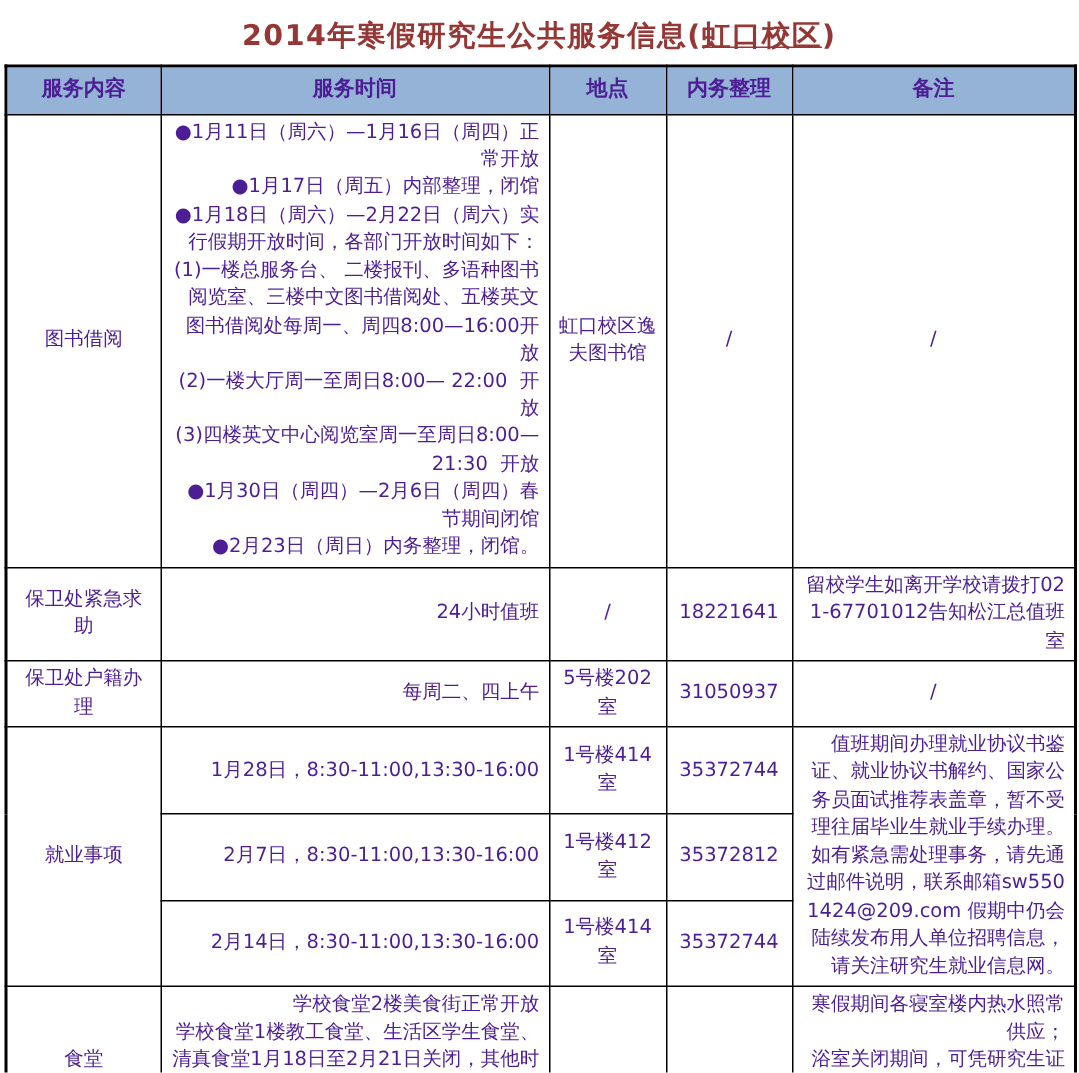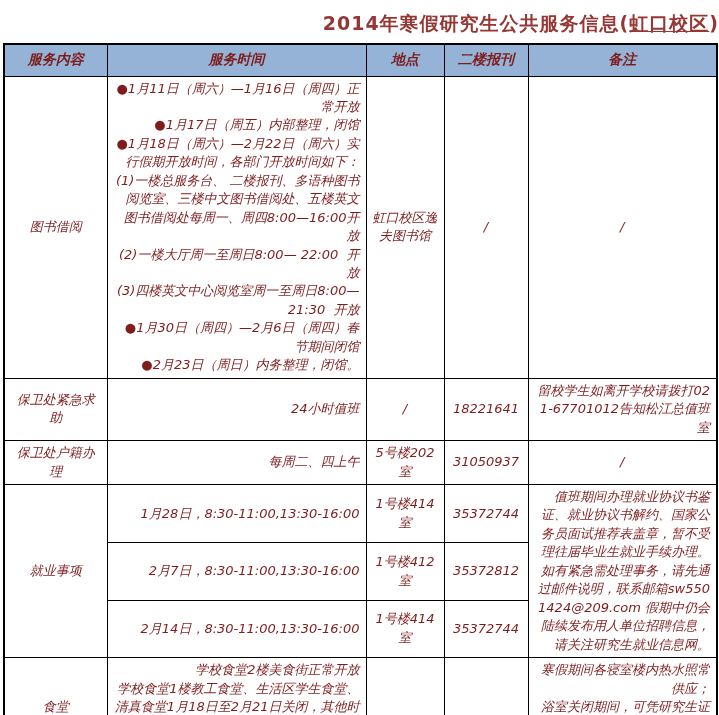--- a/index.html
+++ b/index.html
@@ -2,47 +2,46 @@
 <html><head>
 <meta charset="utf-8">
 <style>
   html,body{margin:0;padding:0;background:#ffffff;}
   body{
     width:719px;height:715px;
     font-family:"DejaVu Sans","Liberation Sans",sans-serif;
     color:#17375E;
   }
   .page-title{
-    text-align:right;
+    text-align:center;
     font-size:19px;
     font-weight:bold;
     color:#953735;
     padding:11px 0 6px 0;
     letter-spacing:1px;
     white-space:nowrap;
   }
   .page-title .campus{ text-decoration:underline; }
   table.service-table{
     border-collapse:collapse;
     table-layout:fixed;
     width:713px;
     margin-left:3px;
     border:2px solid #000000;
   }
   .service-table th,
   .service-table td{
     border:1px solid #000000;
-    color:#7f1d1d;
+    color:#4c1d95;
     font-size:13px;
     line-height:1.42;
     vertical-align:middle;
     overflow:hidden;
     padding:3px 6px;
     box-sizing:border-box;
-    font-style:italic;
   }
   .service-table th{
     background:#95B3D7;
     font-size:14px;
     font-weight:bold;
     text-align:center;
     height:32px;
   }
   .c{ text-align:center; }
   .l{ text-align:right; }
@@ -66,21 +65,21 @@
     <col style="width:259px">
     <col style="width:78px">
     <col style="width:84px">
     <col style="width:189px">
   </colgroup>
   <thead>
     <tr>
       <th>服务内容</th>
       <th>服务时间</th>
       <th>地点</th>
-      <th>二楼报刊</th>
+      <th>内务整理</th>
       <th>备注</th>
     </tr>
   </thead>
   <tbody>
     <tr class="r-library">
       <td class="c">图书借阅</td>
       <td class="l pre">●1月11日（周六）—1月16日（周四）正常开放
 ●1月17日（周五）内部整理，闭馆
 ●1月18日（周六）—2月22日（周六）实行假期开放时间，各部门开放时间如下：
 (1)一楼总服务台、 二楼报刊、多语种图书阅览室、三楼中文图书借阅处、五楼英文图书借阅处每周一、周四8:00—16:00开放

